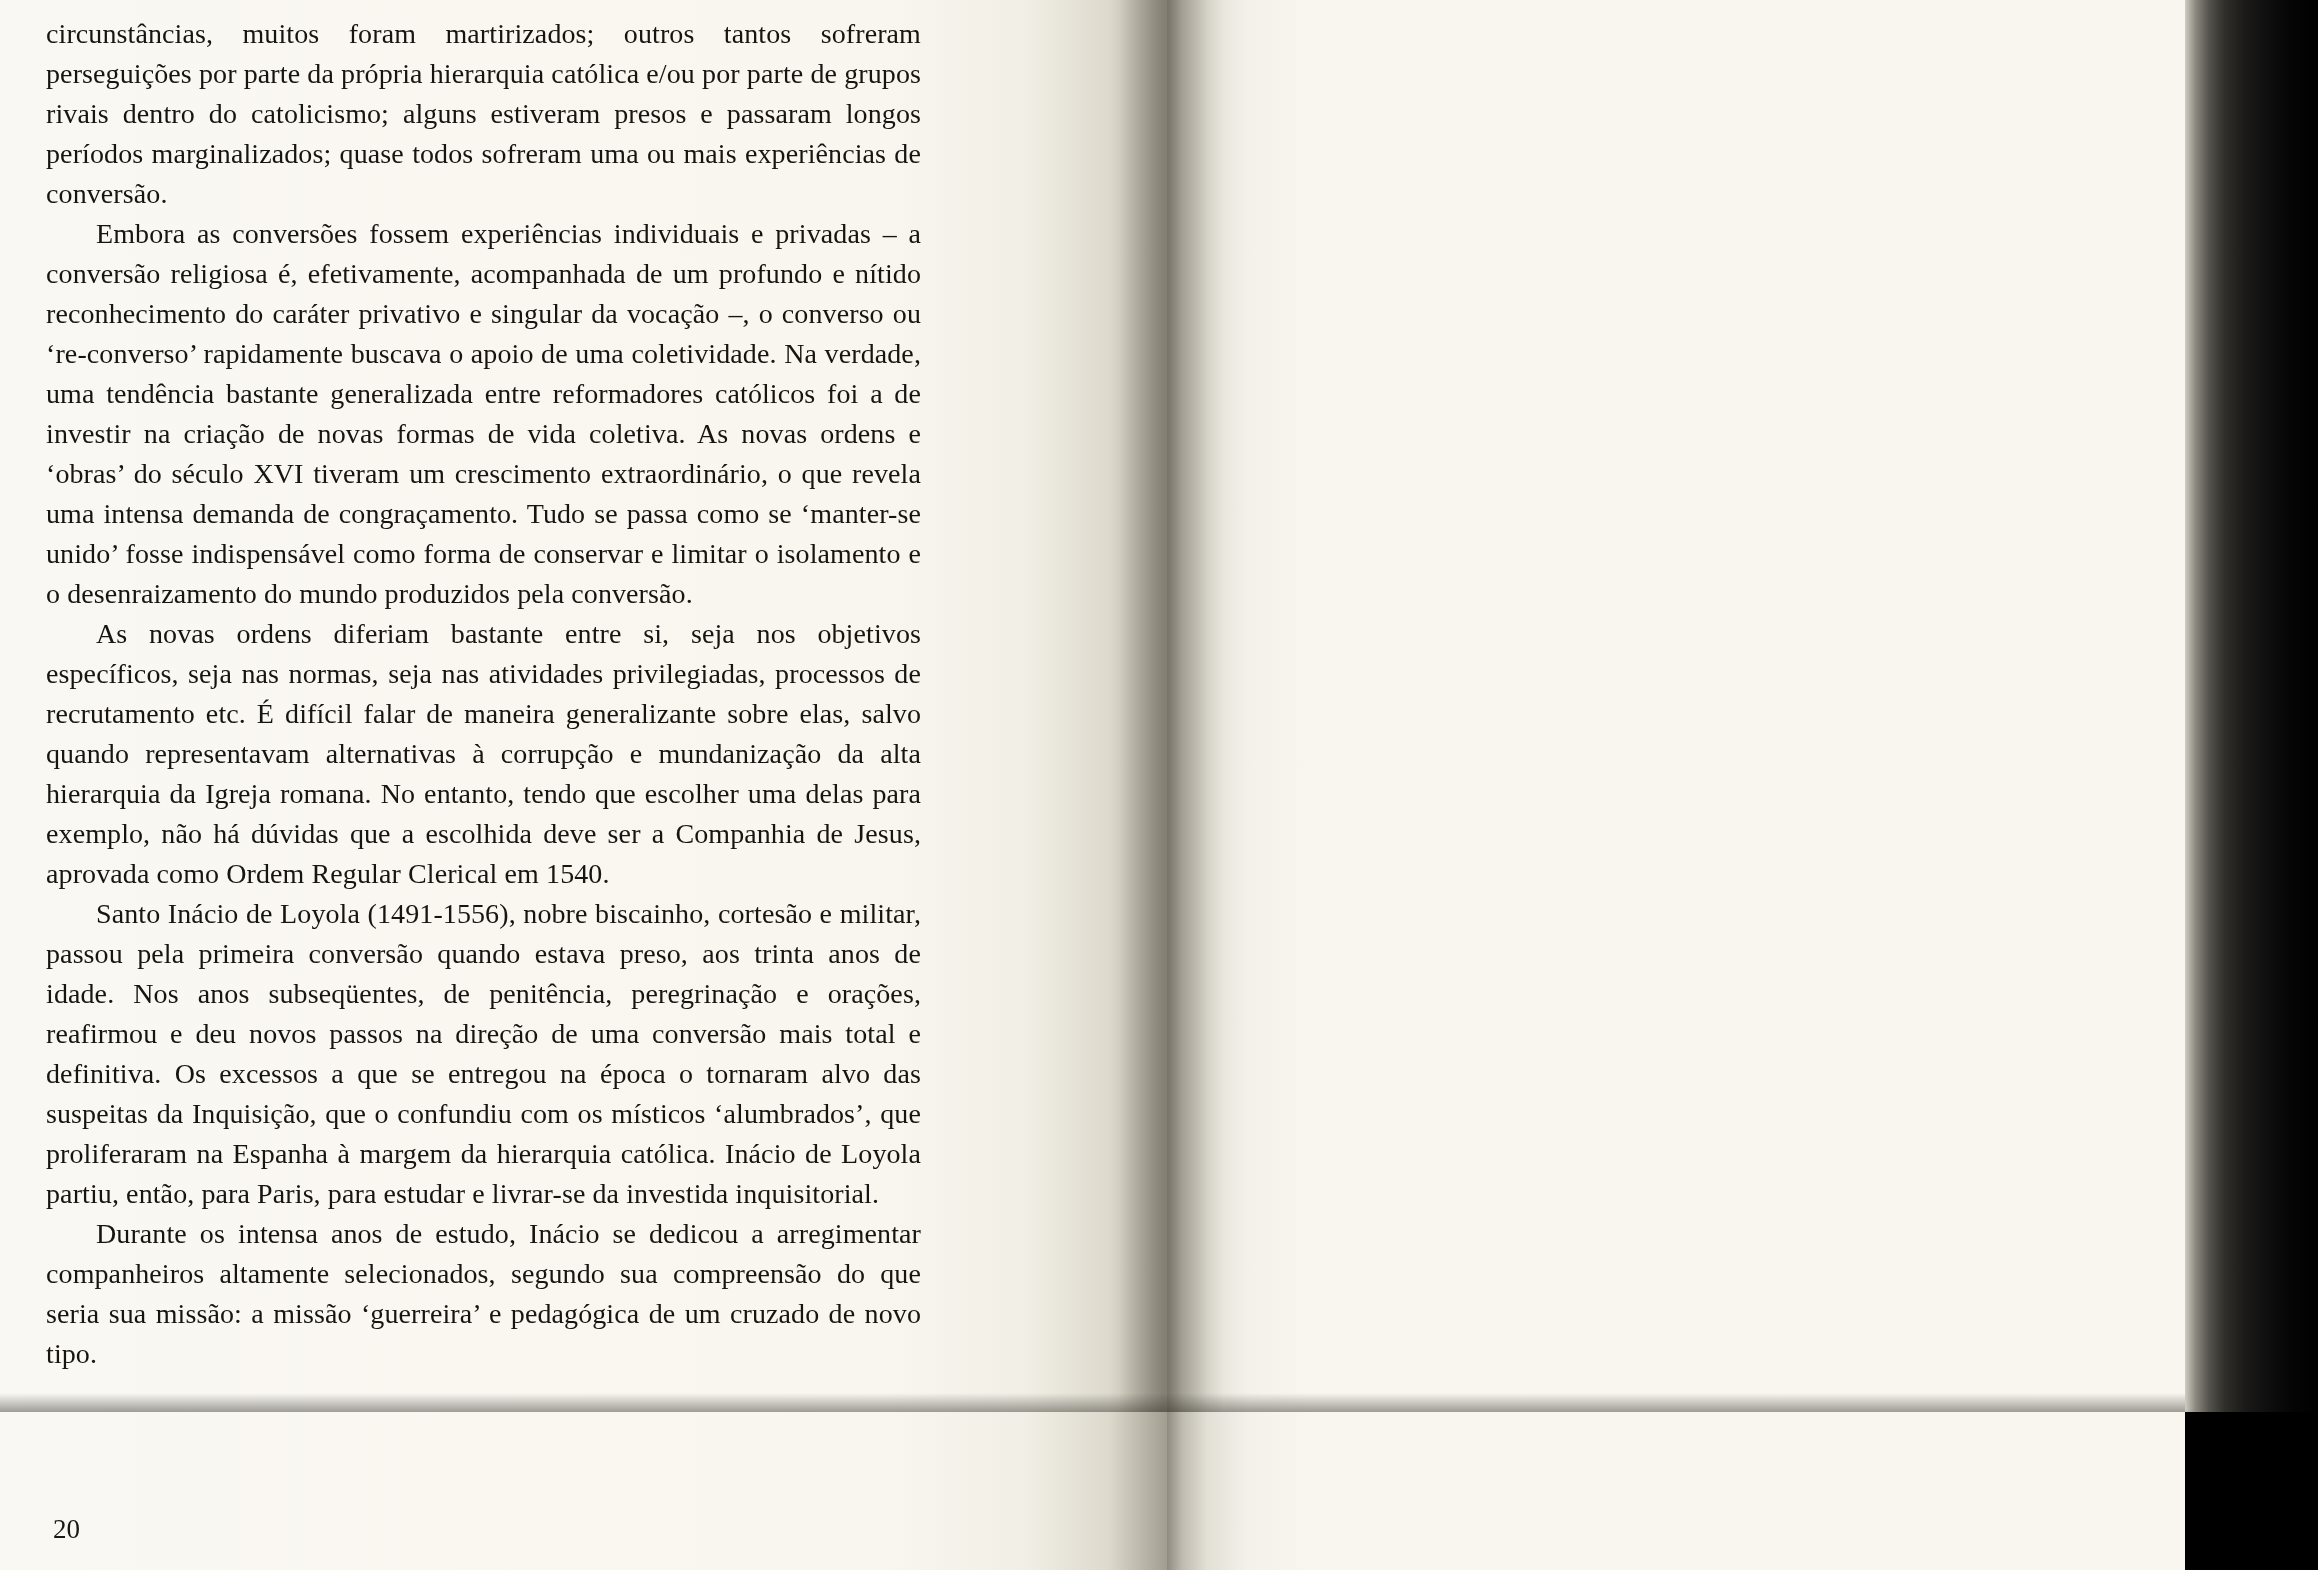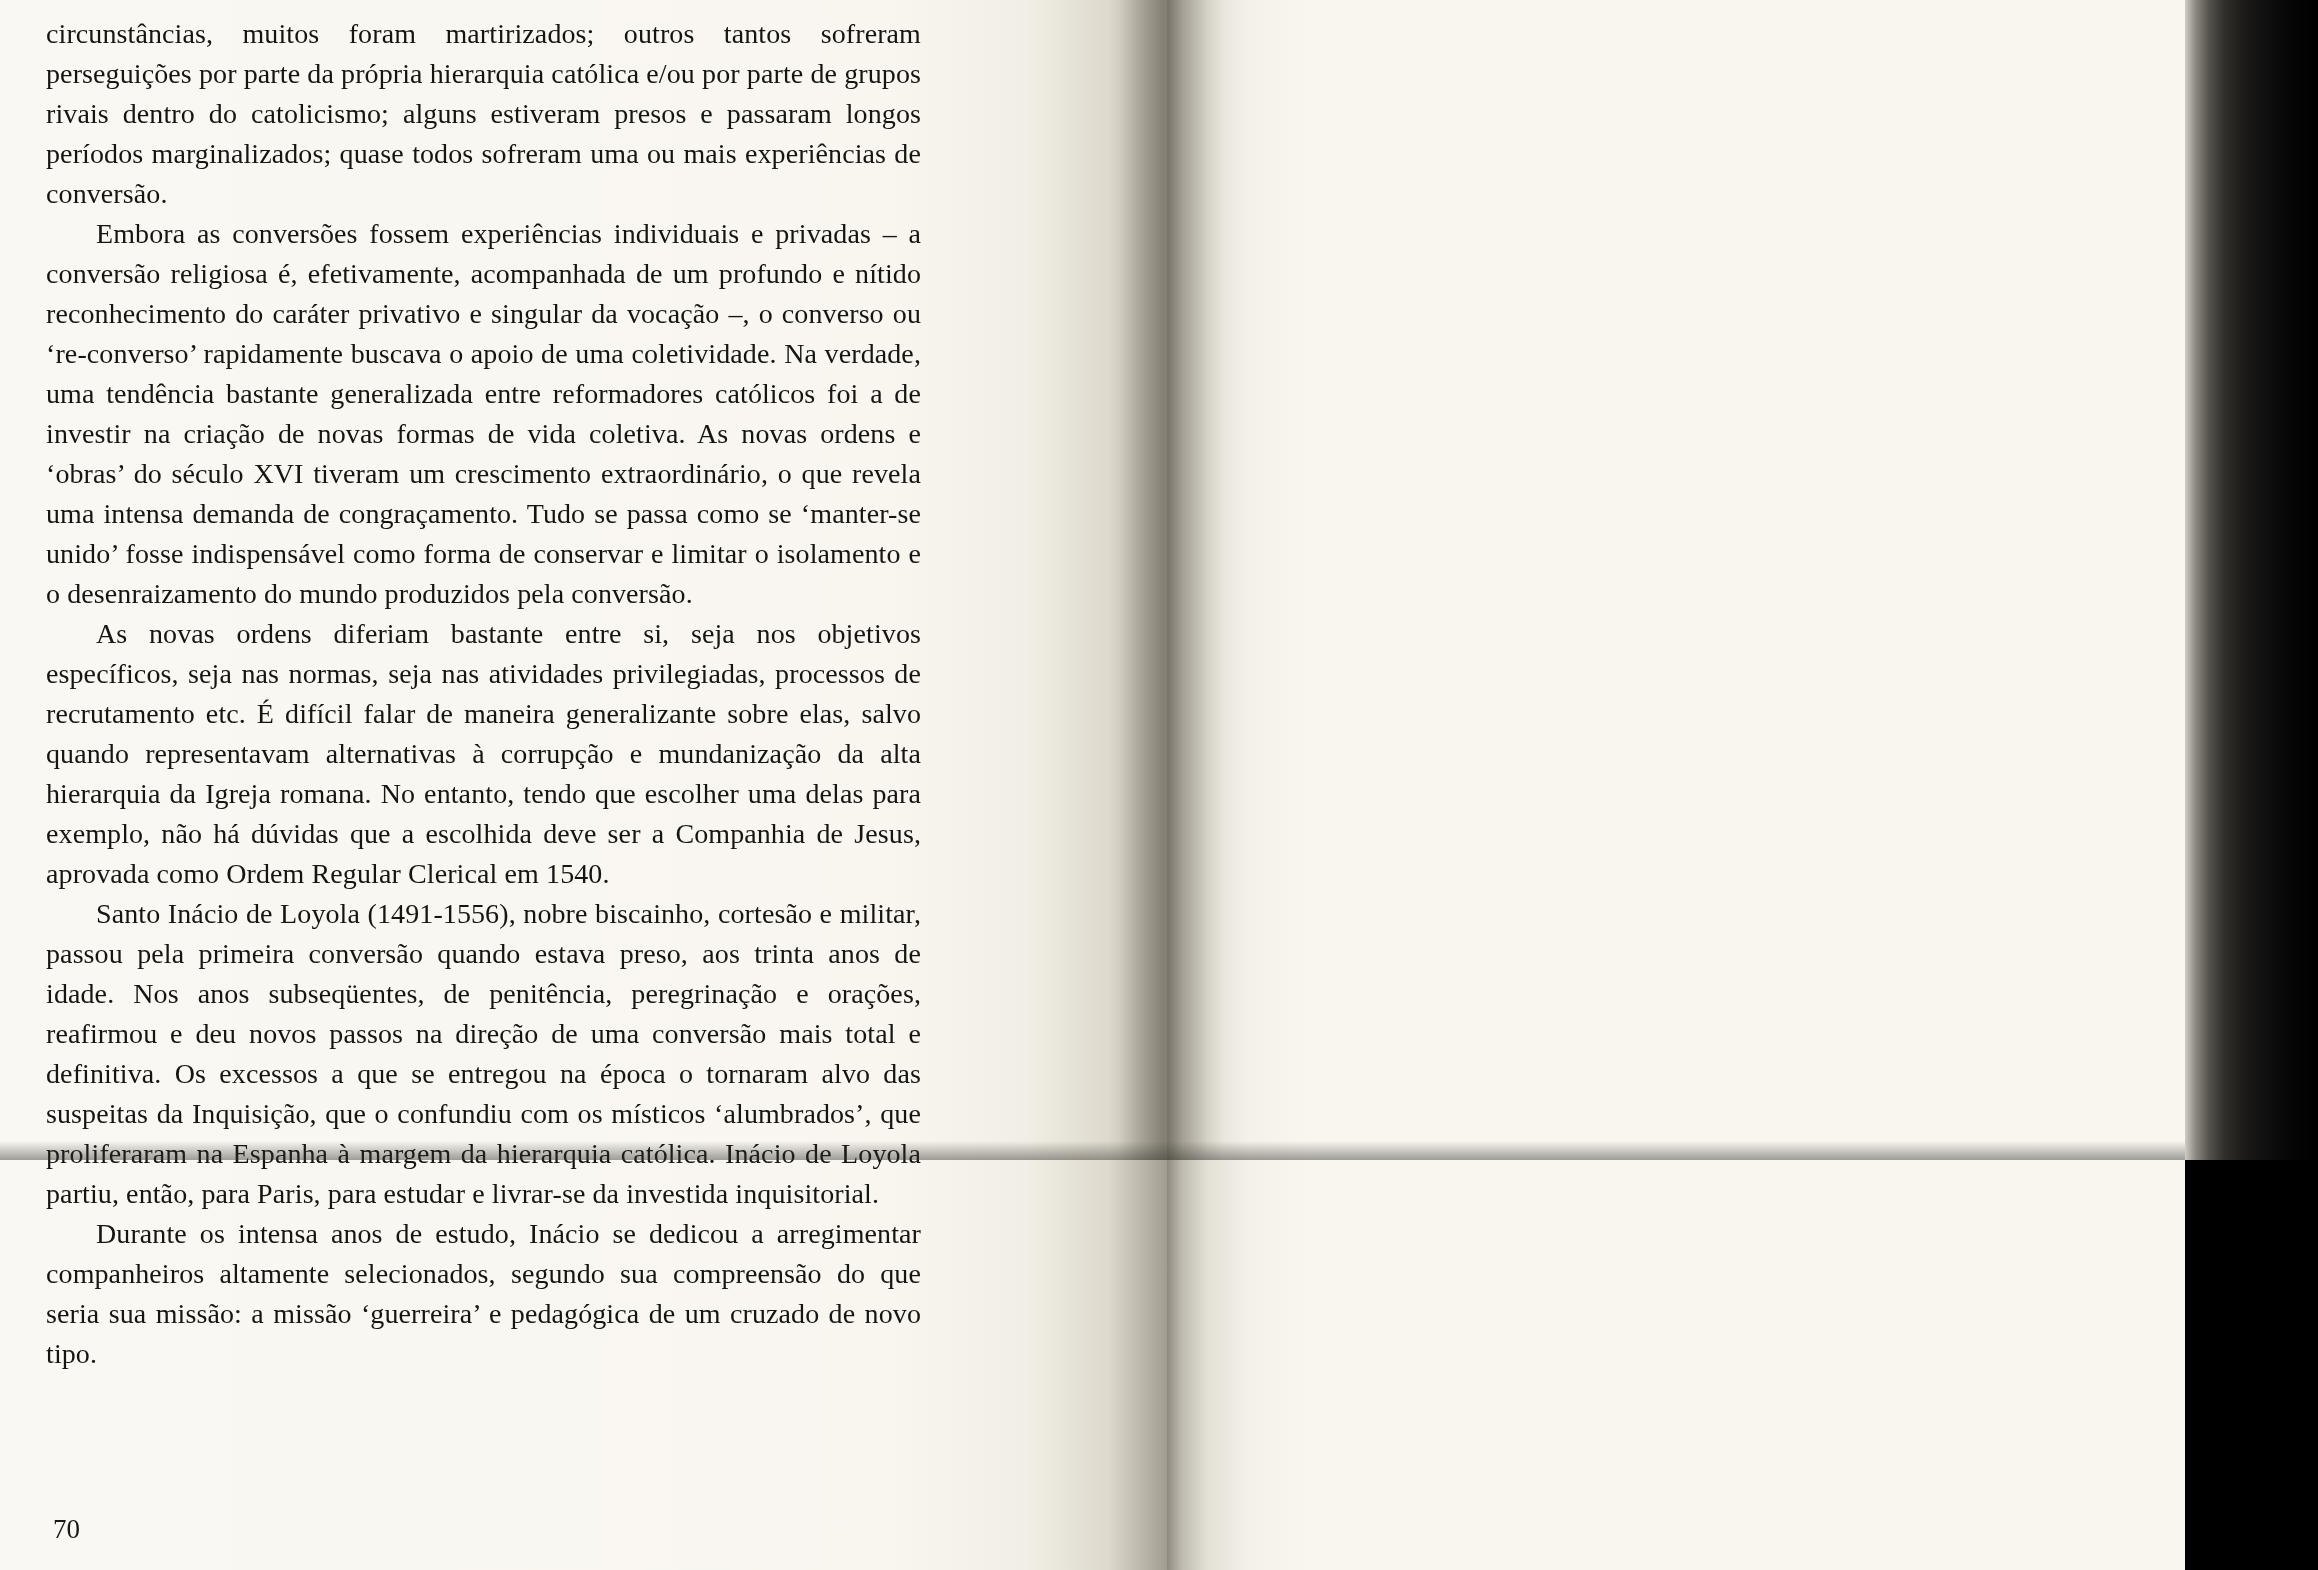--- a/index.html
+++ b/index.html
@@ -4,21 +4,21 @@
 <style>
   * { margin: 0; padding: 0; box-sizing: border-box; }
   html, body {
     width: 2319px; height: 1571px;
     background: #000;
     overflow: hidden;
     font-family: "Liberation Serif", serif;
   }
   .spread {
     position: relative;
-    width: 2319px; height: 1160px;
+    width: 2319px; height: 1412px;
     background: #701a75;
   }
   .page { position: absolute; top: 0; height: 1571px; }
   .page-left {
     left: 0; width: 1167px;
     background: linear-gradient(to right,
       #faf8f2 0%, #f8f6ef 76%, #f1eee5 88%,
       #ddd9cd 95%, #b3af a2 98%, #a19d90 100%);
     background: linear-gradient(to right,
       #faf8f2 0%, #f8f6ef 76%, #f1eee5 88%,
@@ -76,21 +76,21 @@
 <div class="spread">
 
   <div class="page page-left">
     <div class="text-column text-left">
         <p class="para"><span>circunstâncias, muitos foram martirizados; outros tantos sofreram perseguições por parte da própria hierarquia católica e/ou por parte de grupos rivais dentro do catolicismo; alguns estiveram presos e passaram longos períodos marginalizados; quase todos sofreram uma ou mais experiências de conversão.</span></p>
         <p class="para indented"><span>Embora as conversões fossem experiências individuais e privadas – a conversão religiosa é, efetivamente, acompanhada de um profundo e nítido reconhecimento do caráter privativo e singular da </span><span class="italic">vocação</span><span> –, o converso ou ‘re-converso’ rapidamente buscava o apoio de uma coletividade. Na verdade, uma tendência bastante generalizada entre reformadores católicos foi a de investir na criação de novas formas de vida coletiva. As novas ordens e ‘obras’ do século XVI tiveram um crescimento extraordinário, o que revela uma intensa demanda de congraçamento. Tudo se passa como se ‘manter-se unido’ fosse indispensável como forma de conservar e limitar o isolamento e o desenraizamento do mundo produzidos pela conversão.</span></p>
         <p class="para indented"><span>As novas ordens diferiam bastante entre si, seja nos objetivos específicos, seja nas normas, seja nas atividades privilegiadas, processos de recrutamento etc. É difícil falar de maneira generalizante sobre elas, salvo quando representavam alternativas à corrupção e mundanização da alta hierarquia da Igreja romana. No entanto, tendo que escolher uma delas para exemplo, não há dúvidas que a escolhida deve ser a Companhia de Jesus, aprovada como Ordem Regular Clerical em 1540.</span></p>
         <p class="para indented"><span>Santo Inácio de Loyola (1491-1556), nobre biscainho, cortesão e militar, passou pela primeira conversão quando estava preso, aos trinta anos de idade. Nos anos subseqüentes, de penitência, peregrinação e orações, reafirmou e deu novos passos na direção de uma conversão mais total e definitiva. Os excessos a que se entregou na época o tornaram alvo das suspeitas da Inquisição, que o confundiu com os místicos ‘alumbrados’, que proliferaram na Espanha à margem da hierarquia católica. Inácio de Loyola partiu, então, para Paris, para estudar e livrar-se da investida inquisitorial.</span></p>
         <p class="para indented"><span>Durante os intensa anos de estudo, Inácio se dedicou a arregimentar companheiros altamente selecionados, segundo sua compreensão do que seria sua missão: a missão ‘guerreira’ e pedagógica de um cruzado de novo tipo.</span></p>
       </div>
-    <div class="page-number pn-left">70</div>
+    <div class="page-number pn-left">20</div>
   </div>
 
   <div class="page page-right">
     
     
   </div>
 
   <div class="gutter-overlay"></div>
   <div class="bottom-shadow"></div>
 

